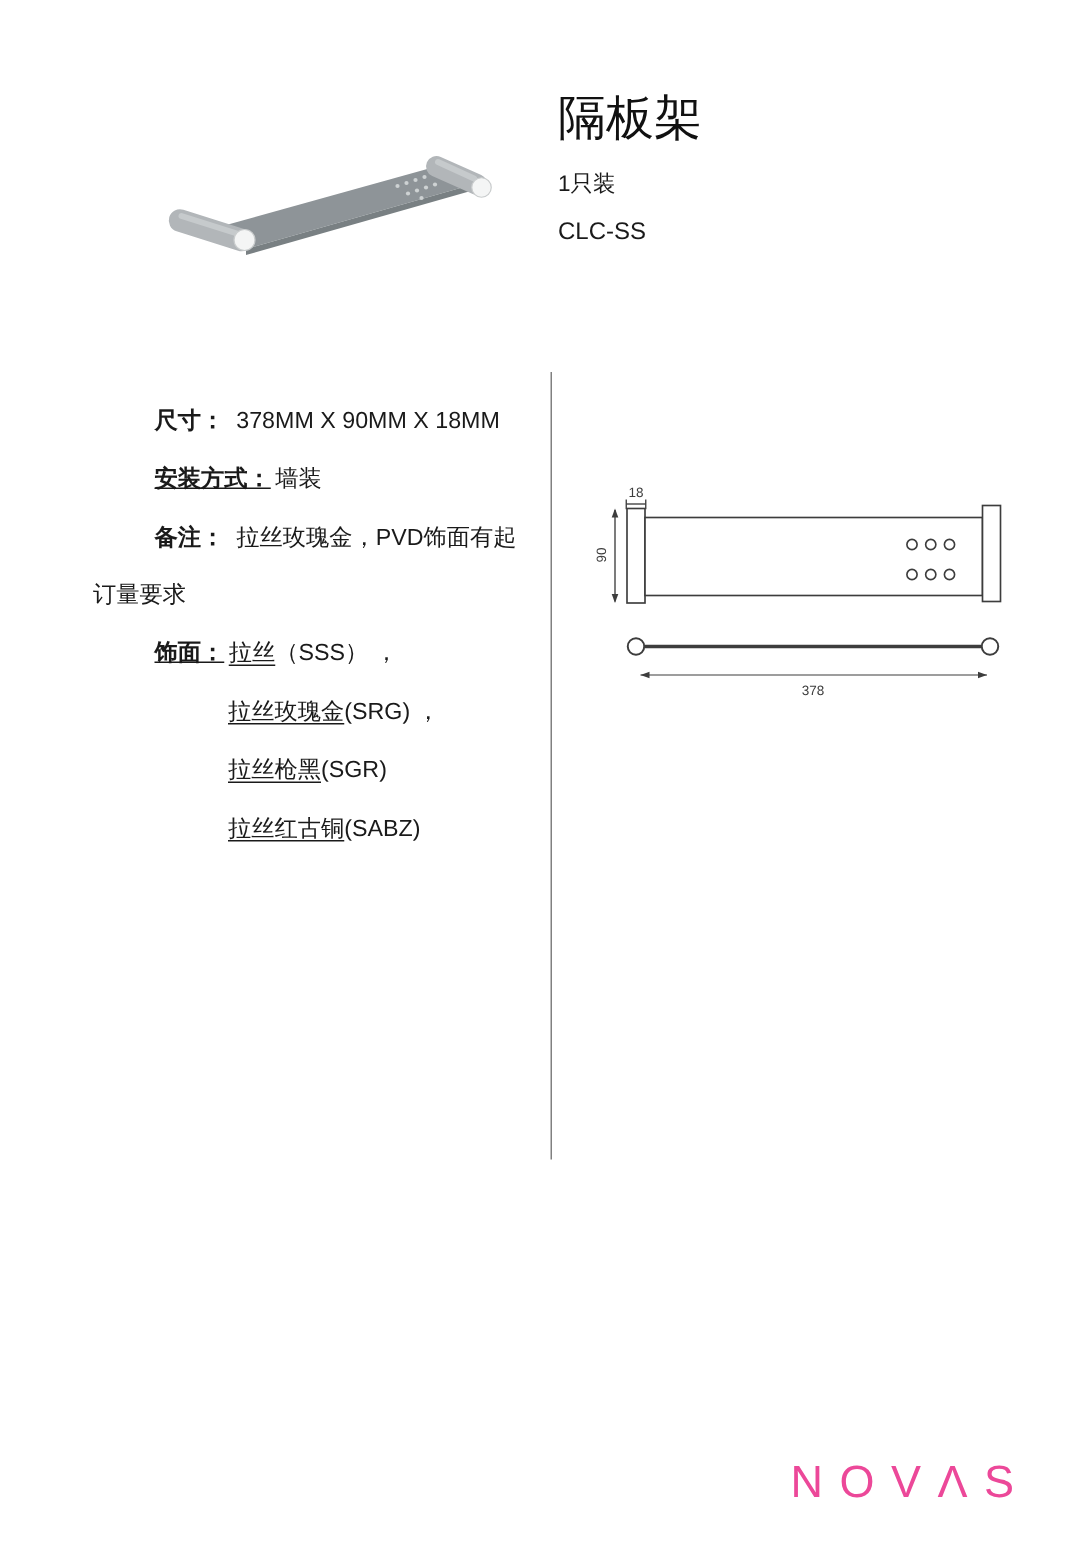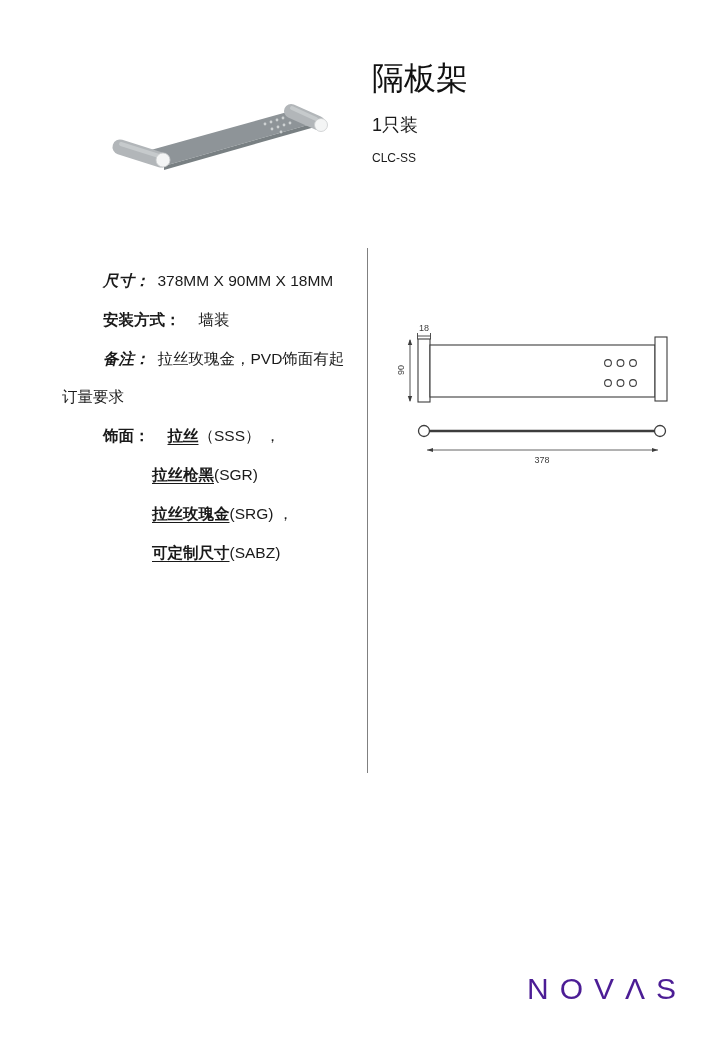--- a/index.html
+++ b/index.html
@@ -6,40 +6,40 @@
   body{
     width:720px;height:1040px;position:relative;background:#ffffff;
     font-family:"Liberation Sans",sans-serif;color:#1a1a1a;overflow:hidden;
   }
   
   .photo{position:absolute;left:95px;top:85px;width:245px;height:100px;}
   
   .title-block{position:absolute;left:372px;top:60px;}
   .title{font-family:"DejaVu Serif","Liberation Serif",serif;font-size:32px;
          font-weight:400;color:#111;line-height:36px;margin:0;}
-  .pack{font-size:18px;color:#1a1a1a;margin-top:17px;}
-  .model{font-size:12px;color:#1a1a1a;margin-top:14px;}
+  .pack{font-size:15px;color:#1a1a1a;margin-top:17px;}
+  .model{font-size:16px;color:#1a1a1a;margin-top:14px;}
   
   .divider{position:absolute;left:367px;top:248px;width:1px;height:525px;background:#808080;}
   
   .specs{position:absolute;left:62px;top:262px;width:312px;font-size:15.5px;
          line-height:38.8px;white-space:nowrap;}
   .line{height:38.8px;}
   .ind1{padding-left:41px;}
   .ind2{padding-left:90px;}
   .b{font-weight:700;}
-  .gap{margin-right:8px;font-style:italic;}
-  .gap-s{margin-right:18px;}
-  .u{text-decoration:underline;text-underline-offset:3px;font-weight:bold;}
+  .gap{margin-right:8px;}
+  .gap-s{margin-right:3px;text-decoration:underline;}
+  .u{text-decoration:underline;text-underline-offset:3px;}
   
   .drawing{position:absolute;left:396px;top:318px;width:284px;height:152px;}
   .drawing text{font-family:"Liberation Sans",sans-serif;font-size:9px;fill:#3d3d3d;}
   
   .logo{position:absolute;left:527px;top:972px;font-size:30px;font-weight:300;
-        letter-spacing:11px;color:#4c1d95;}
+        letter-spacing:11px;color:#ec4899;}
 </style>
 </head>
 <body>
 
 <svg class="photo" viewBox="0 0 245 100">
 
   <polygon points="45,68 203,24 227,36 69,81" fill="#8e9498"></polygon>
 
   <polygon points="69,81 227,36 227,40 69,85" fill="#798083"></polygon>
 
@@ -82,27 +82,27 @@
   <div class="line ind1">
     <span class="b gap">备注：</span><span>拉丝玫瑰金，PVD饰面有起</span>
   </div>
   <div class="line">
     <span>订量要求</span>
   </div>
   <div class="line ind1">
     <span class="b gap-s">饰面：</span><span class="u">拉丝</span><span>（SSS）</span> <span>，</span>
   </div>
   <div class="line ind2">
+    <span class="u">拉丝玫瑰金</span><span>(SRG)</span> <span>，</span>
+  </div>
+  <div class="line ind2">
     <span class="u">拉丝枪黑</span><span>(SGR)</span><span></span>
   </div>
   <div class="line ind2">
-    <span class="u">拉丝玫瑰金</span><span>(SRG)</span> <span>，</span>
-  </div>
-  <div class="line ind2">
-    <span class="u">可定制尺寸</span><span>(SABZ)</span><span></span>
+    <span class="u">拉丝红古铜</span><span>(SABZ)</span><span></span>
   </div>
 </div>
 
 <svg class="drawing" viewBox="396 318 284 152" fill="none" stroke="#3d3d3d" stroke-width="1.1">
 
   <text x="424" y="331" text-anchor="middle" stroke="none">18</text>
   <line x1="417.5" y1="336" x2="430.5" y2="336" stroke-width="0.9"></line>
   <line x1="417.5" y1="333" x2="417.5" y2="339.5" stroke-width="0.9"></line>
   <line x1="430.5" y1="333" x2="430.5" y2="339.5" stroke-width="0.9"></line>
 

